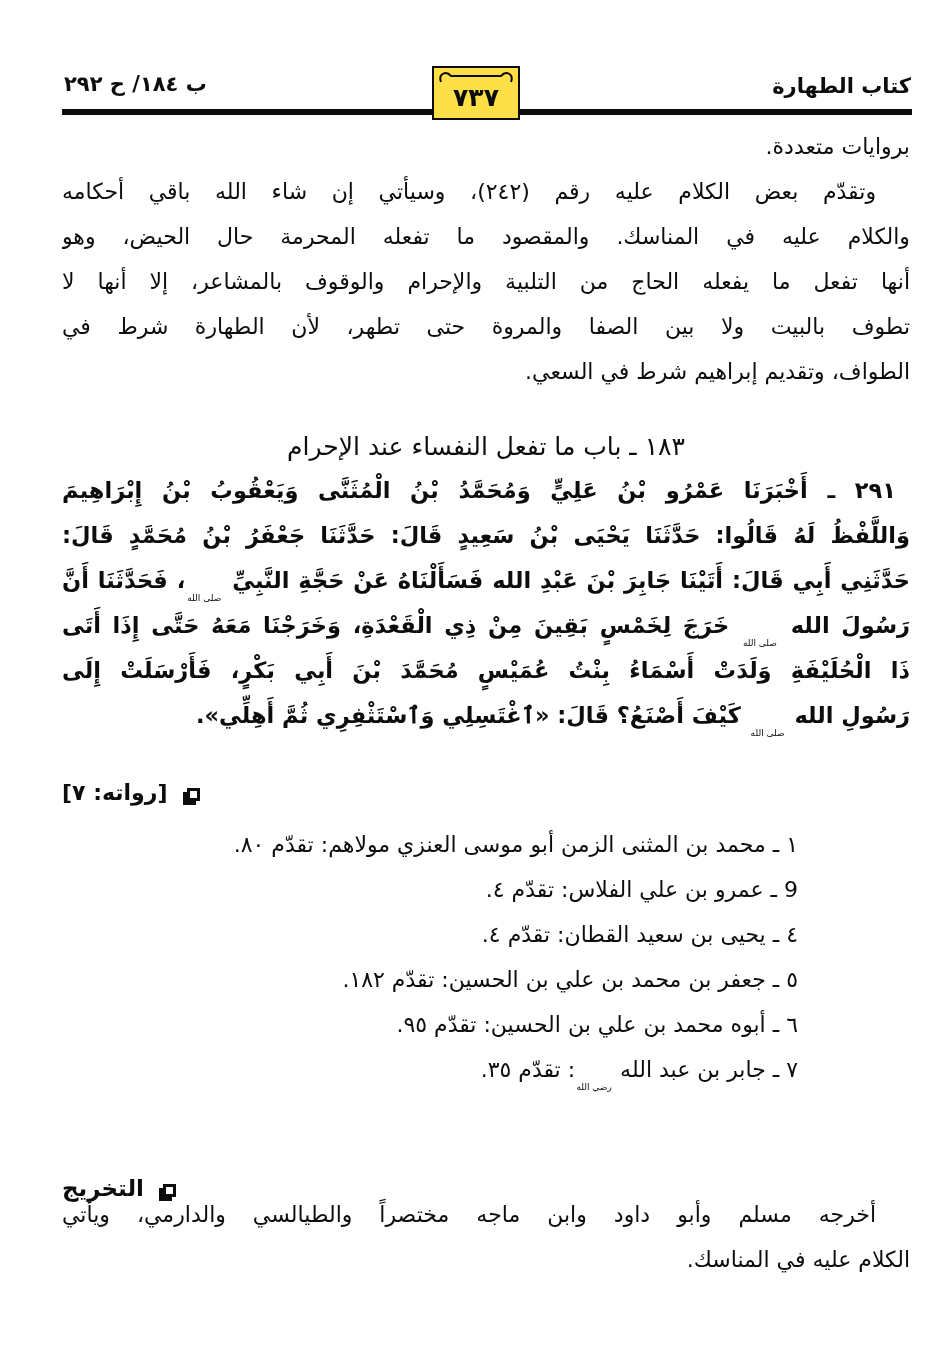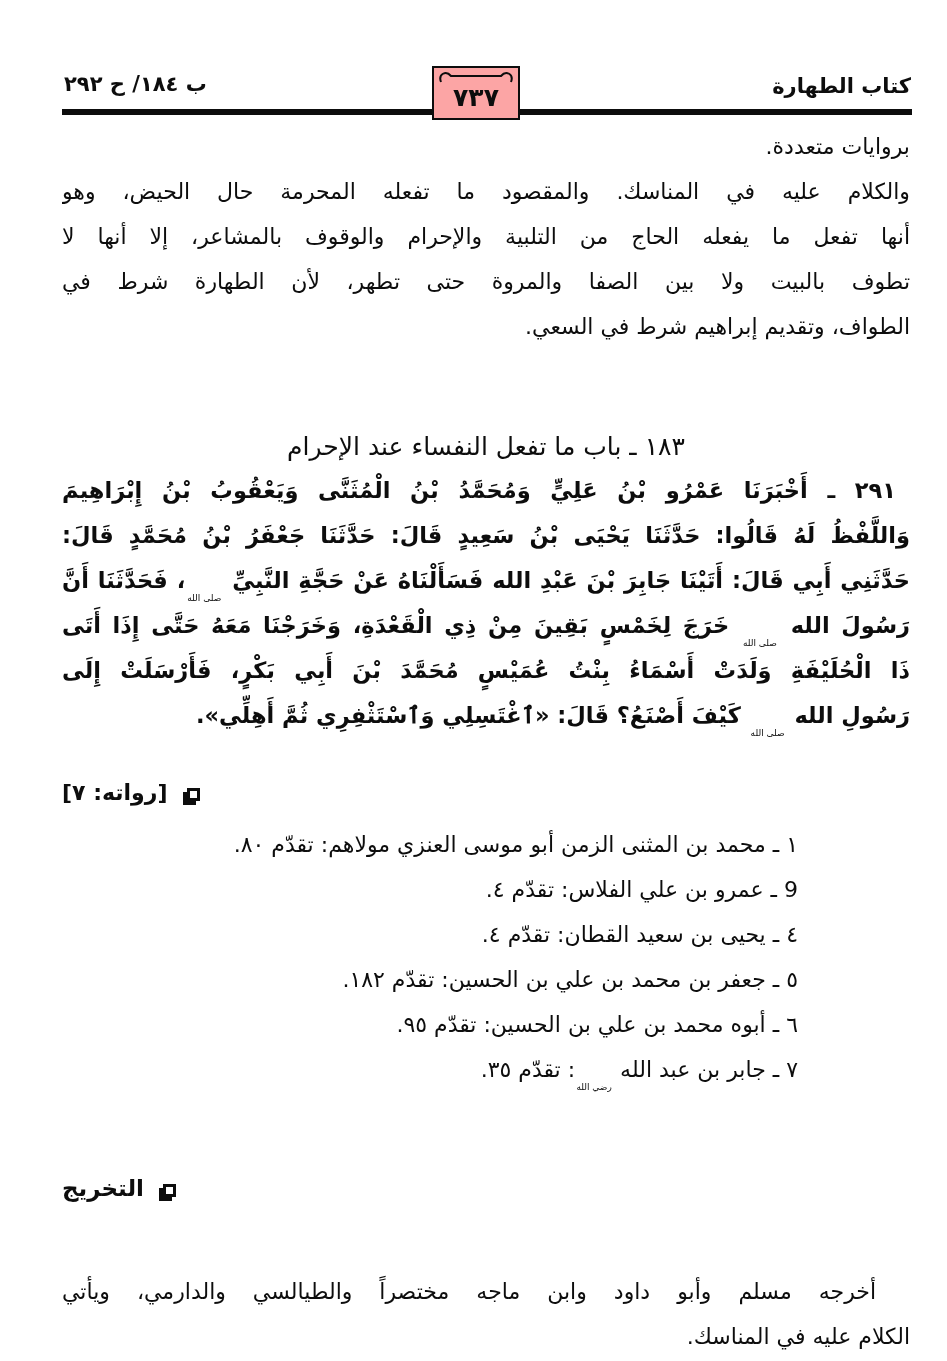--- a/index.html
+++ b/index.html
@@ -6,21 +6,21 @@
   *{box-sizing:border-box;}
   .page{
     position:relative;width:947px;height:1361px;background:#ffffff;
     font-family:"DejaVu Sans",sans-serif;direction:rtl;color:#0d0d0d;overflow:hidden;
   }
   
   .hdr-title{position:absolute;top:74px;right:36px;font-size:21px;font-weight:bold;}
   .hdr-ref{position:absolute;top:72px;left:64px;font-size:21px;font-weight:bold;letter-spacing:1px;}
   .rules{position:absolute;top:109px;left:62px;right:35px;height:5px;
          border-top:2px solid #0d0d0d;border-bottom:4px solid #0d0d0d;z-index:1;}
-  .pg-box{position:absolute;top:66px;left:432px;width:88px;height:54px;background:#fca5a5;
+  .pg-box{position:absolute;top:66px;left:432px;width:88px;height:54px;background:#fde047;
           border:2.5px solid #0d0d0d;z-index:3;display:flex;flex-direction:column;align-items:center;}
   .box-deco{display:block;margin-top:1px;}
   .pg-num{font-size:25px;font-weight:bold;line-height:30px;margin-top:-1px;letter-spacing:1px;}
   
   .blk{position:absolute;left:62px;width:848px;}
   .bl{height:45px;line-height:45px;font-size:22px;overflow:hidden;text-align:right;}
   .just{text-align:justify;text-align-last:justify;}
   .ind{text-indent:34px;}
   .ind-sm{text-indent:14px;}
   .heading{height:45px;line-height:45px;text-align:center;font-weight:normal;font-size:25px;}
@@ -47,20 +47,21 @@
   <div class="rules"></div>
   <div class="pg-box">
     <svg class="box-deco" width="78" height="15" viewBox="0 0 78 15">
       <path d="M4 13 C1 5 9 1 14 7 L64 7 C69 1 77 5 74 13" fill="none" stroke="#0d0d0d" stroke-width="2"></path>
     </svg>
     <div class="pg-num">٧٣٧</div>
   </div>
 
   <div class="blk" style="top:124px">
     <div class="bl">بروايات متعددة.</div>
+    <div class="bl just ind">وتقدّم بعض الكلام عليه رقم (٢٤٢)، وسيأتي إن شاء الله باقي أحكامه</div>
     <div class="bl just">والكلام عليه في المناسك. والمقصود ما تفعله المحرمة حال الحيض، وهو</div>
     <div class="bl just">أنها تفعل ما يفعله الحاج من التلبية والإحرام والوقوف بالمشاعر، إلا أنها لا</div>
     <div class="bl just">تطوف بالبيت ولا بين الصفا والمروة حتى تطهر، لأن الطهارة شرط في</div>
     <div class="bl">الطواف، وتقديم إبراهيم شرط في السعي.</div>
   </div>
 
   <div class="blk heading" style="top:424px">١٨٣ ـ باب ما تفعل النفساء عند الإحرام</div>
 
   <div class="blk hadith" style="top:468px">
     <div class="bl just ind-sm">٢٩١ ـ أَخْبَرَنَا عَمْرُو بْنُ عَلِيٍّ وَمُحَمَّدُ بْنُ الْمُثَنَّى وَيَعْقُوبُ بْنُ إِبْرَاهِيمَ</div>
@@ -91,18 +92,18 @@
     <div class="bl">٧ ـ جابر بن عبد الله <span class="honorific">
           <span class="hrow">رضي الله</span>
         </span>: تقدّم ٣٥.</div>
   </div>
 
   <div class="blk sec-row" style="top:1166px;padding-right:36px">
     <span class="sq"></span>
     <span class="takhrij-h">التخريج</span>
   </div>
 
-  <div class="blk" style="top:1269px">
+  <div class="blk" style="top:1192px">
     <div class="bl just ind">أخرجه مسلم وأبو داود وابن ماجه مختصراً والطيالسي والدارمي، ويأتي</div>
     <div class="bl">الكلام عليه في المناسك.</div>
   </div>
 
 </div>
 
 </body></html>

